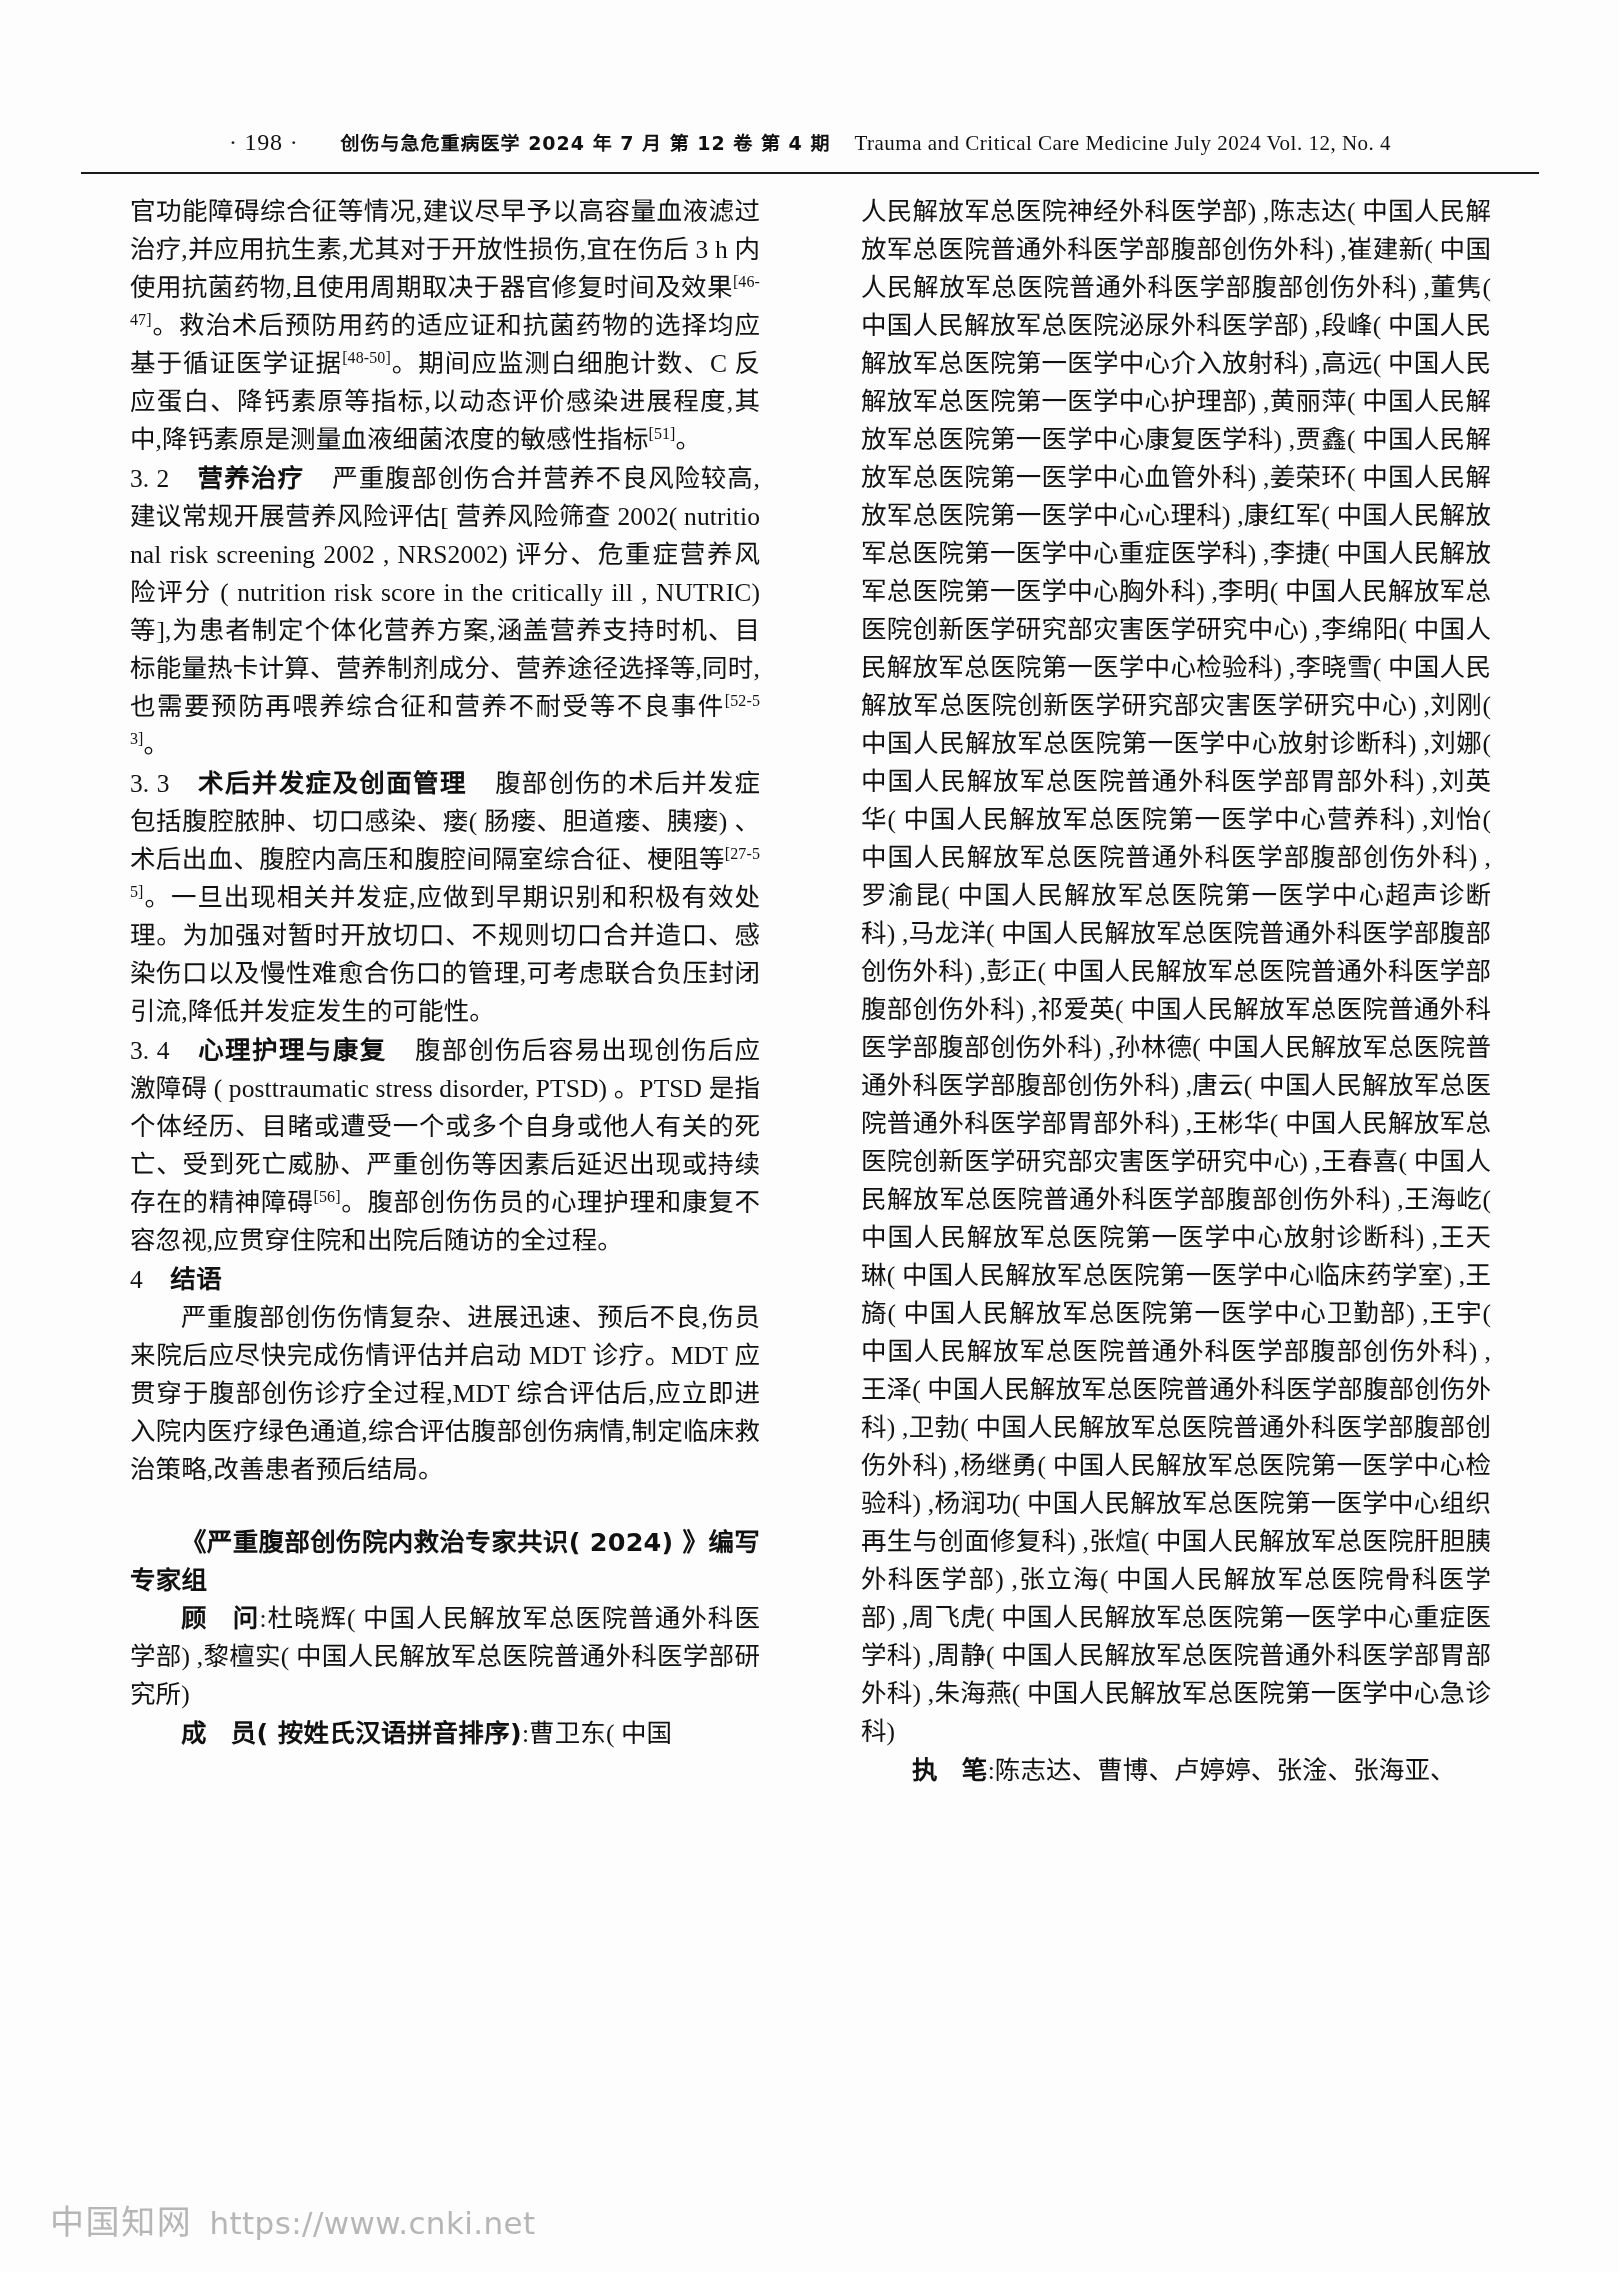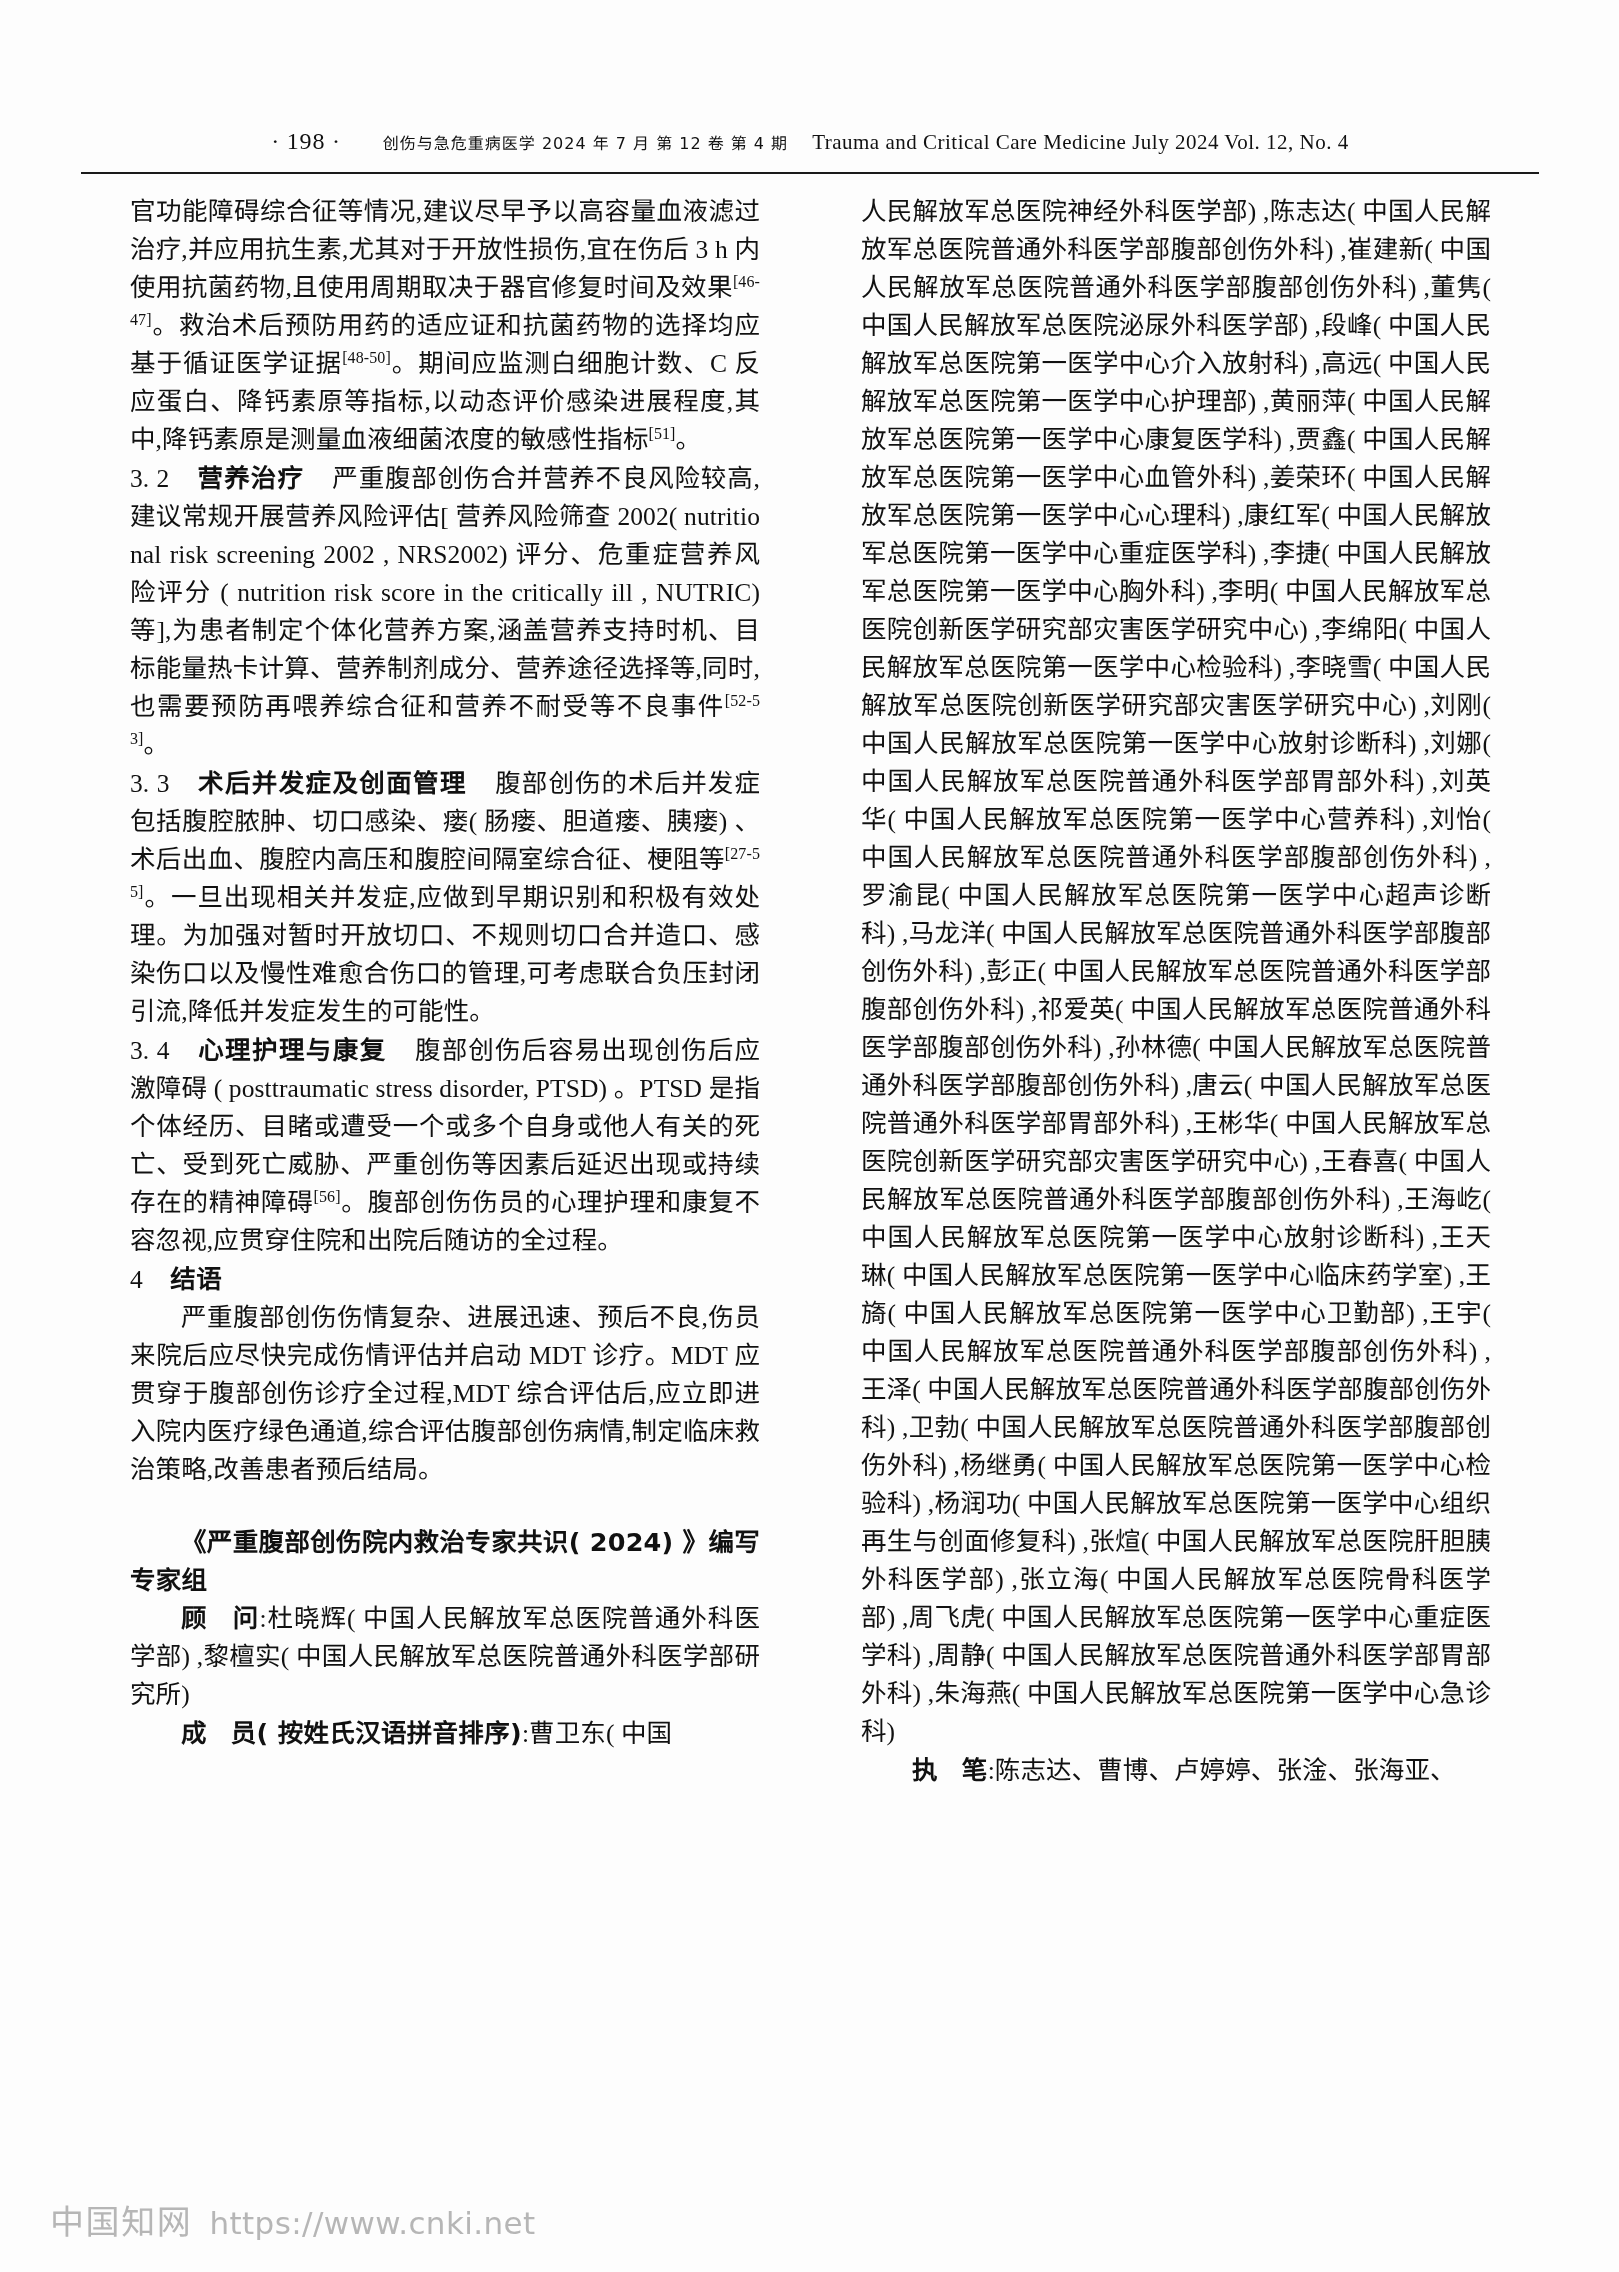--- a/index.html
+++ b/index.html
@@ -36,23 +36,23 @@
     justify-content: center;
     white-space: nowrap;
   }
   .rh-folio {
     font-size: 24px;
     letter-spacing: 0.8px;
     margin-right: 42px;
     font-family: "Liberation Serif", serif;
   }
   .rh-cn {
-    font-size: 16px;
+    font-size: 19px;
     letter-spacing: 1px;
-    font-weight: 400;
+    font-weight: 700;
     font-family: "DejaVu Sans", "Liberation Sans", sans-serif;
   }
   .rh-en {
     font-size: 21px;
     letter-spacing: 0.5px;
     margin-left: 24px;
     font-family: "Liberation Serif", serif;
   }
 
   .rule {

